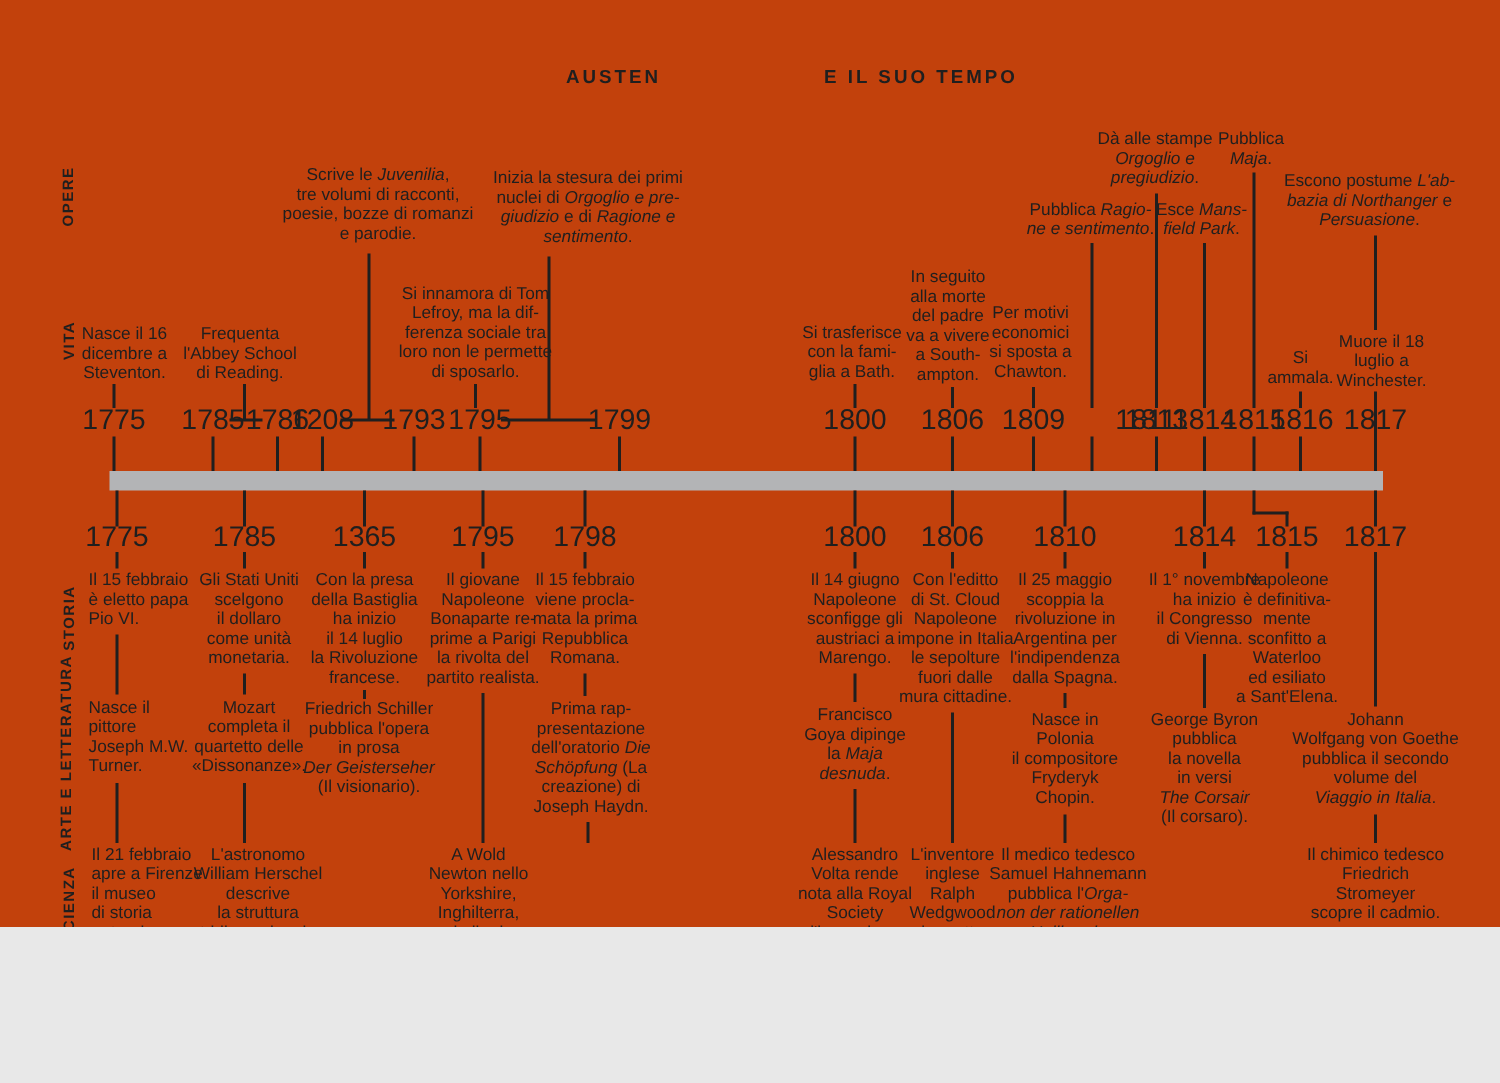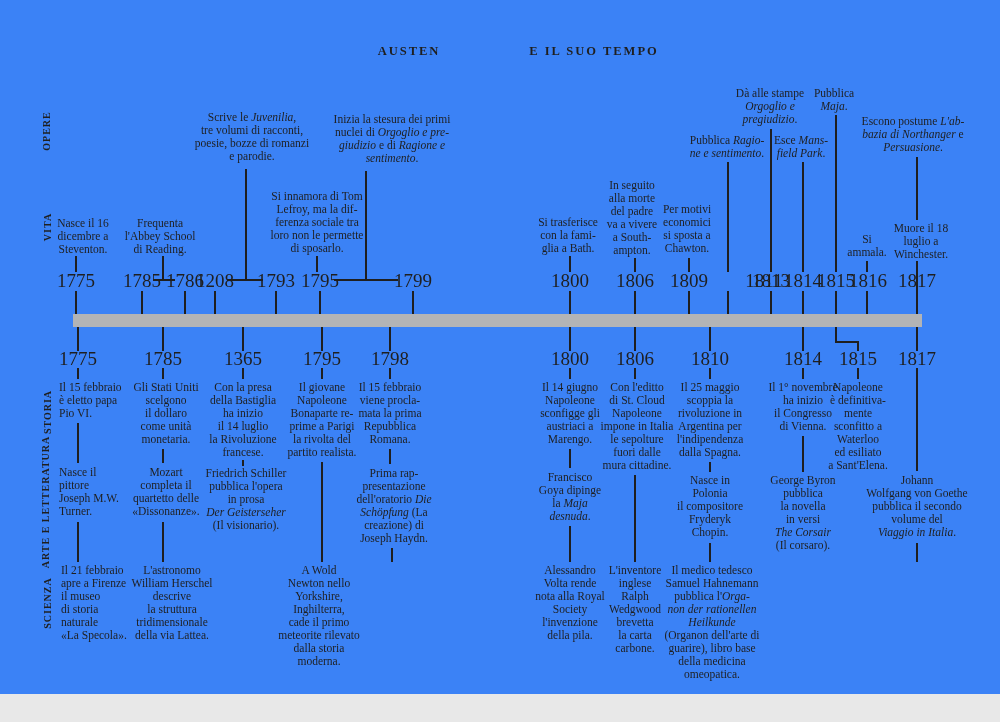--- a/index.html
+++ b/index.html
@@ -1,18 +1,18 @@
 <!DOCTYPE html>
 <html><head>
 <meta charset="utf-8">
 <style>
   html,body{margin:0;padding:0;background:#e8e8e8;}
   .page{
-    position:relative;width:1000px;height:694px;background:#3b82f6;
-    font-family:Liberation Serif, serif;color:#1f1f1f;
+    position:relative;width:1000px;height:618px;background:#c2410c;
+    font-family:Liberation Sans, sans-serif;color:#1f1f1f;
     overflow:hidden;margin:0 auto;
   }
   .hdr{
     position:absolute;top:44px;transform:translateX(-50%);
     font-size:12.5px;font-weight:bold;letter-spacing:2px;white-space:nowrap;
   }
   .rot{
     position:absolute;transform:translate(-50%,-50%) rotate(-90deg);
     font-size:10px;font-weight:bold;letter-spacing:1px;white-space:nowrap;
   }
@@ -28,21 +28,21 @@
     text-align:center;
   }
   .evt.la{transform:none;text-align:left;}
 </style>
 </head>
 <body>
 
 <div class="page">
 
   <div class="hdr" style="left:409px">AUSTEN</div>
-  <div class="hdr" style="left:594px">E IL SUO TEMPO</div>
+  <div class="hdr" style="left:614px">E IL SUO TEMPO</div>
 
   <div class="rot" style="left:46px;top:131px">OPERE</div>
   <div class="rot" style="left:47px;top:227px">VITA</div>
   <div class="rot" style="left:47px;top:412px">STORIA</div>
   <div class="rot" style="left:45px;top:502px">ARTE E LETTERATURA</div>
   <div class="rot" style="left:47px;top:603px">SCIENZA</div>
 
   <div class="bar"></div>
 
   <div class="evt" style="left:252px;top:111px;width:140px">Scrive le <i>Juvenilia</i>,<br>tre volumi di racconti,<br>poesie, bozze di romanzi<br>e parodie.</div>
@@ -189,14 +189,15 @@
   <div class="v" style="left:569px;top:526px;height:36px"></div>
   <div class="v" style="left:709px;top:543px;height:19px"></div>
   <div class="v" style="left:916px;top:543px;height:19px"></div>
 
   <div class="evt la" style="left:61px;top:564px;width:80px">Il 21 febbraio<br>apre a Firenze<br>il museo<br>di storia<br>naturale<br>«La Specola».</div>
   <div class="evt" style="left:172px;top:564px;width:115px">L'astronomo<br>William Herschel<br>descrive<br>la struttura<br>tridimensionale<br>della via Lattea.</div>
   <div class="evt" style="left:319px;top:564px;width:115px">A Wold<br>Newton nello<br>Yorkshire,<br>Inghilterra,<br>cade il primo<br>meteorite rilevato<br>dalla storia<br>moderna.</div>
   <div class="evt" style="left:570px;top:564px;width:98px">Alessandro<br>Volta rende<br>nota alla Royal<br>Society<br>l'invenzione<br>della pila.</div>
   <div class="evt" style="left:635px;top:564px;width:82px">L'inventore<br>inglese<br>Ralph<br>Wedgwood<br>brevetta<br>la carta<br>carbone.</div>
   <div class="evt" style="left:712px;top:564px;width:132px">Il medico tedesco<br>Samuel Hahnemann<br>pubblica l'<i>Orga-</i><br><i>non der rationellen</i><br><i>Heilkunde</i><br>(Organon dell'arte di<br>guarire), libro base<br>della medicina<br>omeopatica.</div>
+  <div class="evt" style="left:917px;top:564px;width:115px">Il chimico tedesco<br>Friedrich<br>Stromeyer<br>scopre il cadmio.</div>
 
 </div>
 
 </body></html>

